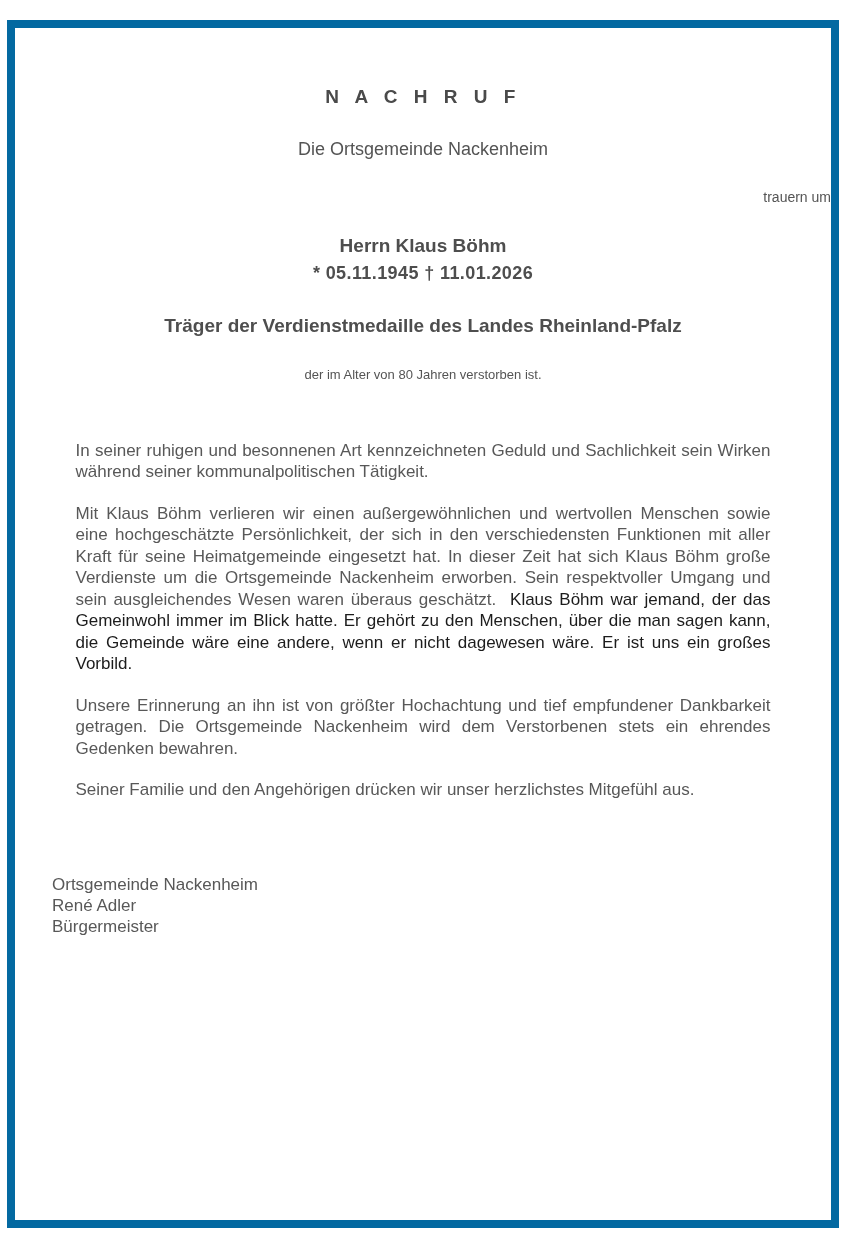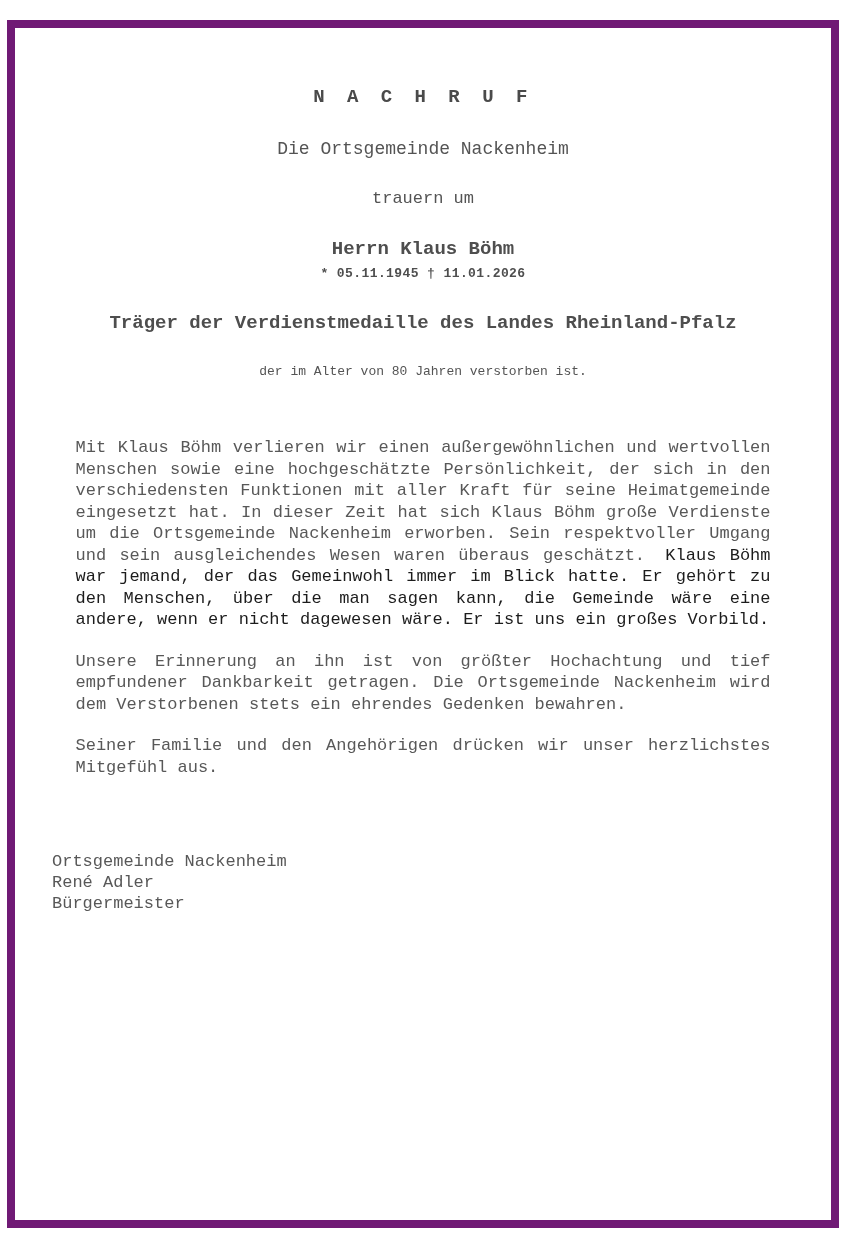--- a/index.html
+++ b/index.html
@@ -16,24 +16,23 @@
   }
 
   
   .page-sheet {
     position: absolute;
     left: 7px;
     top: 20px;
     width: 832px;
     height: 1208px;
     box-sizing: border-box;
-    border: 8px solid #701a75;
+    border: 8px solid #0369a1;
     background: #ffffff;
     overflow: hidden;
-    font-family: Liberation Mono, monospace;
   }
   .page-inner {
     position: relative;
     width: 100%;
     height: 100%;
     background: #ffffff;
   }
 
   
   .masthead {
@@ -50,36 +49,37 @@
   }
   .sub-municipality {
     font-size: 18px;
     color: #545454;
     margin: 0;
     padding-top: 29px;
     line-height: 1.3;
     text-align: center;
   }
   .sub-mourn {
-    font-size: 17px;
+    font-size: 14px;
     color: #545454;
     margin: 0;
     padding-top: 27px;
     line-height: 1.3;
+    text-align: right;
   }
   .deceased-name {
     font-size: 19px;
     font-weight: bold;
     color: #4e4e4e;
     margin: 0;
     padding-top: 27px;
     line-height: 1.35;
   }
   .deceased-dates {
-    font-size: 13px;
+    font-size: 18px;
     font-weight: bold;
     color: #4e4e4e;
     margin: 0;
     padding-top: 2px;
     line-height: 1.35;
     letter-spacing: 0.4px;
   }
   .honour-line {
     font-size: 19px;
     font-weight: bold;
@@ -145,20 +145,21 @@
 
       <p class="deceased-dates">*  05.11.1945  † 11.01.2026</p>
 
       <p class="honour-line">Träger der Verdienstmedaille des Landes Rheinland-Pfalz</p>
 
       <p class="age-line">der im Alter von 80 Jahren verstorben ist.</p>
     </div>
 
     <div class="body-copy">
 
+      <p class="para">In seiner ruhigen und besonnenen Art kennzeichneten Geduld und Sachlichkeit sein Wirken während seiner kommunalpolitischen Tätigkeit.</p>
 
       <p class="para"><span>Mit Klaus Böhm verlieren wir einen außergewöhnlichen und wertvollen Menschen sowie eine hochgeschätzte Persönlichkeit, der sich in den verschiedensten Funktionen mit aller Kraft für seine Heimatgemeinde eingesetzt hat. In dieser Zeit hat sich Klaus Böhm große Verdienste um die Ortsgemeinde Nackenheim erworben. Sein respektvoller Umgang und sein ausgleichendes Wesen waren überaus geschätzt.</span> <span class="emphasis-dark">Klaus Böhm war jemand, der das Gemeinwohl immer im Blick hatte. Er gehört zu den Menschen, über die man sagen kann, die Gemeinde wäre eine andere, wenn er nicht dagewesen wäre. Er ist uns ein großes Vorbild.</span></p>
 
       <p class="para">Unsere Erinnerung an ihn ist von größter Hochachtung und tief empfundener Dankbarkeit getragen. Die Ortsgemeinde Nackenheim wird dem Verstorbenen stets ein ehrendes Gedenken bewahren.</p>
 
       <p class="para">Seiner Familie und den Angehörigen drücken wir unser herzlichstes Mitgefühl aus.</p>
     </div>
 
     <div class="signature-block">
       <p class="sig-line">Ortsgemeinde Nackenheim</p>

